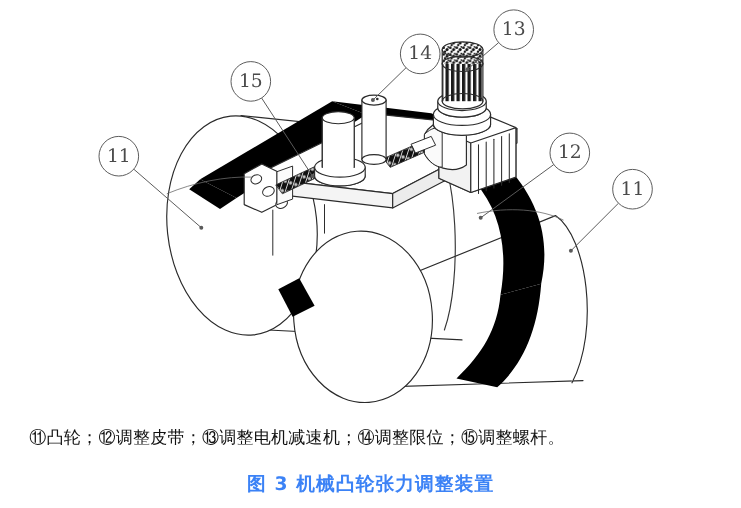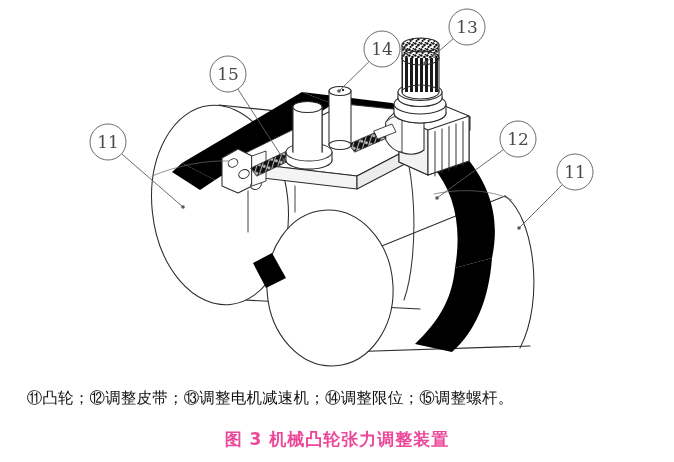--- a/index.html
+++ b/index.html
@@ -48,21 +48,21 @@
   #figure-title {
     position: absolute;
     left: 0;
     top: 428px;
     width: 674px;
     text-align: center;
     font-family: "DejaVu Sans", "Liberation Sans", sans-serif;
     font-weight: bold;
     font-size: 17px;
     letter-spacing: 1px;
-    color: #ec4899;
+    color: #3b82f6;
     white-space: nowrap;
   }
   .callout-num {
     font-family: "DejaVu Serif", "Liberation Serif", serif;
     font-size: 17px;
     fill: #4a4a4a;
   }
 </style>
 </head>
 <body>

